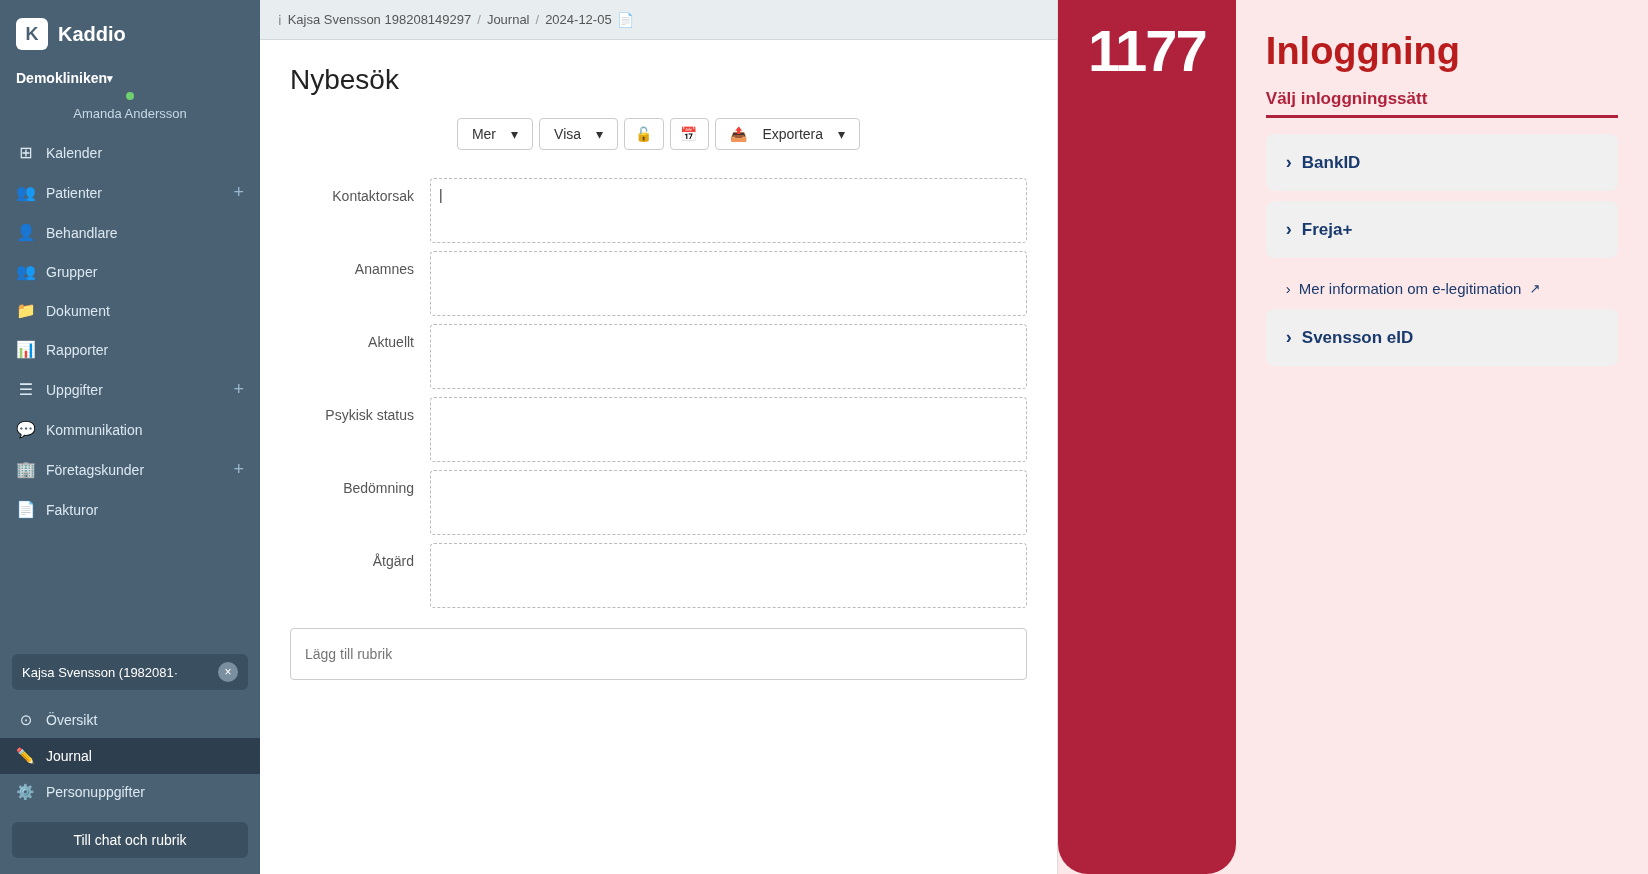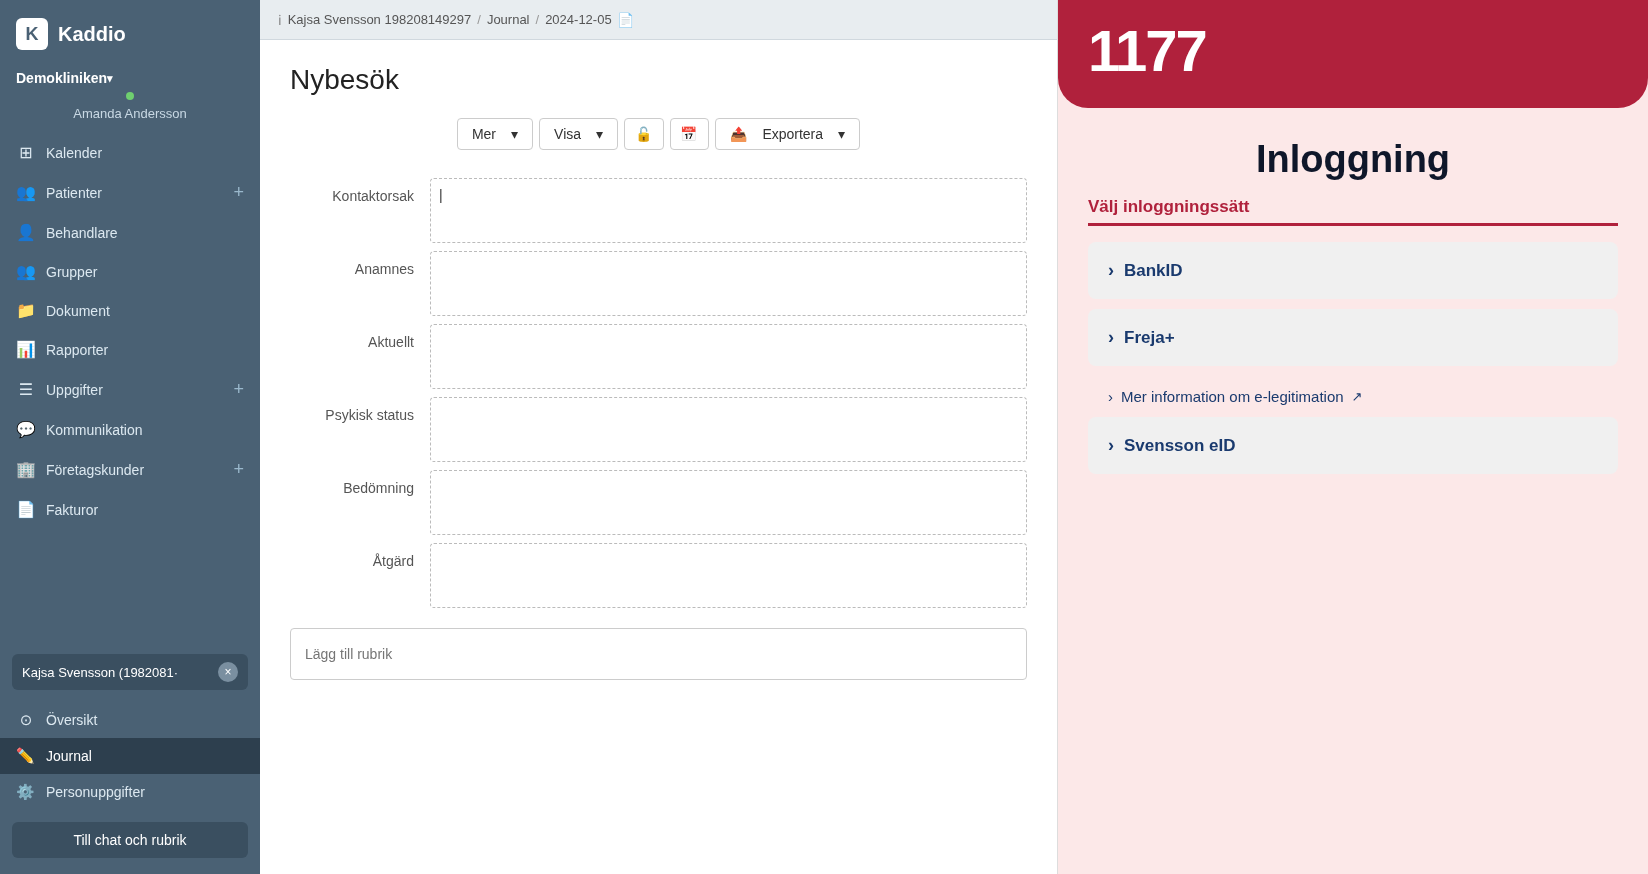--- a/index.html
+++ b/index.html
@@ -213,21 +213,21 @@
       margin-top: 12px;
       background: #fff;
     }
 
     
     .right-panel {
       width: 590px;
       min-width: 590px;
       background: #fce8e8;
       display: flex;
-      flex-direction: column;
+      flex-direction: row;
       height: 874px;
       overflow: hidden;
     }
     .panel-1177-header {
       background: #b0213c;
       padding: 22px 30px 28px;
       border-radius: 0 0 30px 30px;
       margin-bottom: 0;
     }
     .panel-1177-logo {
@@ -239,23 +239,22 @@
     }
     .panel-1177-body {
       padding: 30px 30px 20px;
       background: #fce8e8;
       flex: 1;
       overflow-y: auto;
     }
     .inloggning-title {
       font-size: 38px;
       font-weight: 700;
-      color: #0f172a;
+      color: #b91c1c;
       margin-bottom: 16px;
-      text-align: center;
     }
     .valj-title {
       font-size: 17px;
       font-weight: 600;
       color: #b0213c;
       margin-bottom: 6px;
     }
     .red-line {
       height: 3px;
       background: #b0213c;

